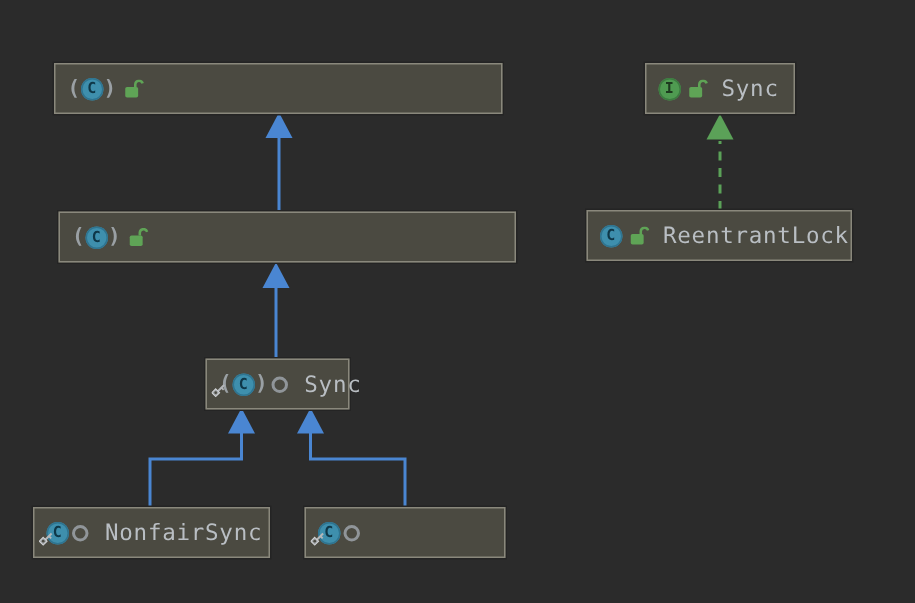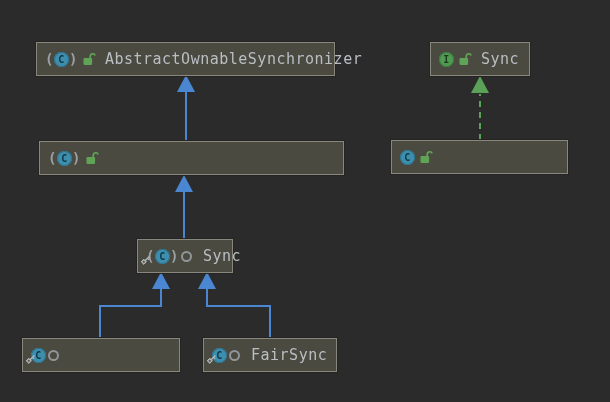--- a/index.html
+++ b/index.html
@@ -69,21 +69,20 @@
     <span class="paren">(</span>
     <span class="circle class">C</span>
     <span class="paren">)</span>
   </span>
   <span class="badge">
     <svg width="13" height="13" viewBox="0 0 13 13">
       <path d="M7.2 5 V3.1 a2.5 2.5 0 0 1 4.9 -0.5" fill="none" stroke="#5fa456" stroke-width="1.7"></path>
       <rect x="0.5" y="5" width="8.6" height="7" rx="1.2" fill="#5fa456"></rect>
     </svg>
   </span>
-  <span class="label">AbstractOwnableSynchronizer</span>
 </div>
 
 <div class="node" style="left:430px;top:42px;width:100px;">
   <span class="type-icon">
     <span class="circle interface">I</span>
   </span>
   <span class="badge">
     <svg width="13" height="13" viewBox="0 0 13 13">
       <path d="M7.2 5 V3.1 a2.5 2.5 0 0 1 4.9 -0.5" fill="none" stroke="#5fa456" stroke-width="1.7"></path>
       <rect x="0.5" y="5" width="8.6" height="7" rx="1.2" fill="#5fa456"></rect>
@@ -109,20 +108,21 @@
 <div class="node" style="left:391px;top:140px;width:177px;">
   <span class="type-icon">
     <span class="circle class">C</span>
   </span>
   <span class="badge">
     <svg width="13" height="13" viewBox="0 0 13 13">
       <path d="M7.2 5 V3.1 a2.5 2.5 0 0 1 4.9 -0.5" fill="none" stroke="#5fa456" stroke-width="1.7"></path>
       <rect x="0.5" y="5" width="8.6" height="7" rx="1.2" fill="#5fa456"></rect>
     </svg>
   </span>
+  <span class="label">ReentrantLock</span>
 </div>
 
 <div class="node" style="left:137px;top:239px;width:96px;">
   <span class="type-icon">
     <span class="paren">(</span>
     <span class="circle class">C</span>
     <span class="paren">)</span>
     <span class="key-overlay">
       <svg width="11" height="11" viewBox="0 0 11 11">
         <path d="M3.4 7.6 L8.4 2.6" stroke="#b4b7b9" stroke-width="1.4"></path>
@@ -142,29 +142,29 @@
     <span class="key-overlay">
       <svg width="11" height="11" viewBox="0 0 11 11">
         <path d="M3.4 7.6 L8.4 2.6" stroke="#b4b7b9" stroke-width="1.4"></path>
         <path d="M6.6 4.4 l1.5 1.5" stroke="#b4b7b9" stroke-width="1.2"></path>
         <polygon points="2.8,5.2 5.4,7.8 2.8,10.4 0.2,7.8" fill="#9ea2a5" stroke="#d0d2d4" stroke-width="0.7"></polygon>
         <circle cx="2.8" cy="7.8" r="0.9" fill="#4b4a41"></circle>
       </svg>
     </span>
   </span>
   <span class="badge vis-circle"></span>
+  <span class="label">NonfairSync</span>
 </div>
 
 <div class="node" style="left:203px;top:338px;width:134px;">
   <span class="type-icon">
     <span class="circle class">C</span>
     <span class="key-overlay">
       <svg width="11" height="11" viewBox="0 0 11 11">
         <path d="M3.4 7.6 L8.4 2.6" stroke="#b4b7b9" stroke-width="1.4"></path>
         <path d="M6.6 4.4 l1.5 1.5" stroke="#b4b7b9" stroke-width="1.2"></path>
         <polygon points="2.8,5.2 5.4,7.8 2.8,10.4 0.2,7.8" fill="#9ea2a5" stroke="#d0d2d4" stroke-width="0.7"></polygon>
         <circle cx="2.8" cy="7.8" r="0.9" fill="#4b4a41"></circle>
       </svg>
     </span>
   </span>
   <span class="badge vis-circle"></span>
-  <span class="label">FairSync</span>
 </div>
 
 </body></html>

